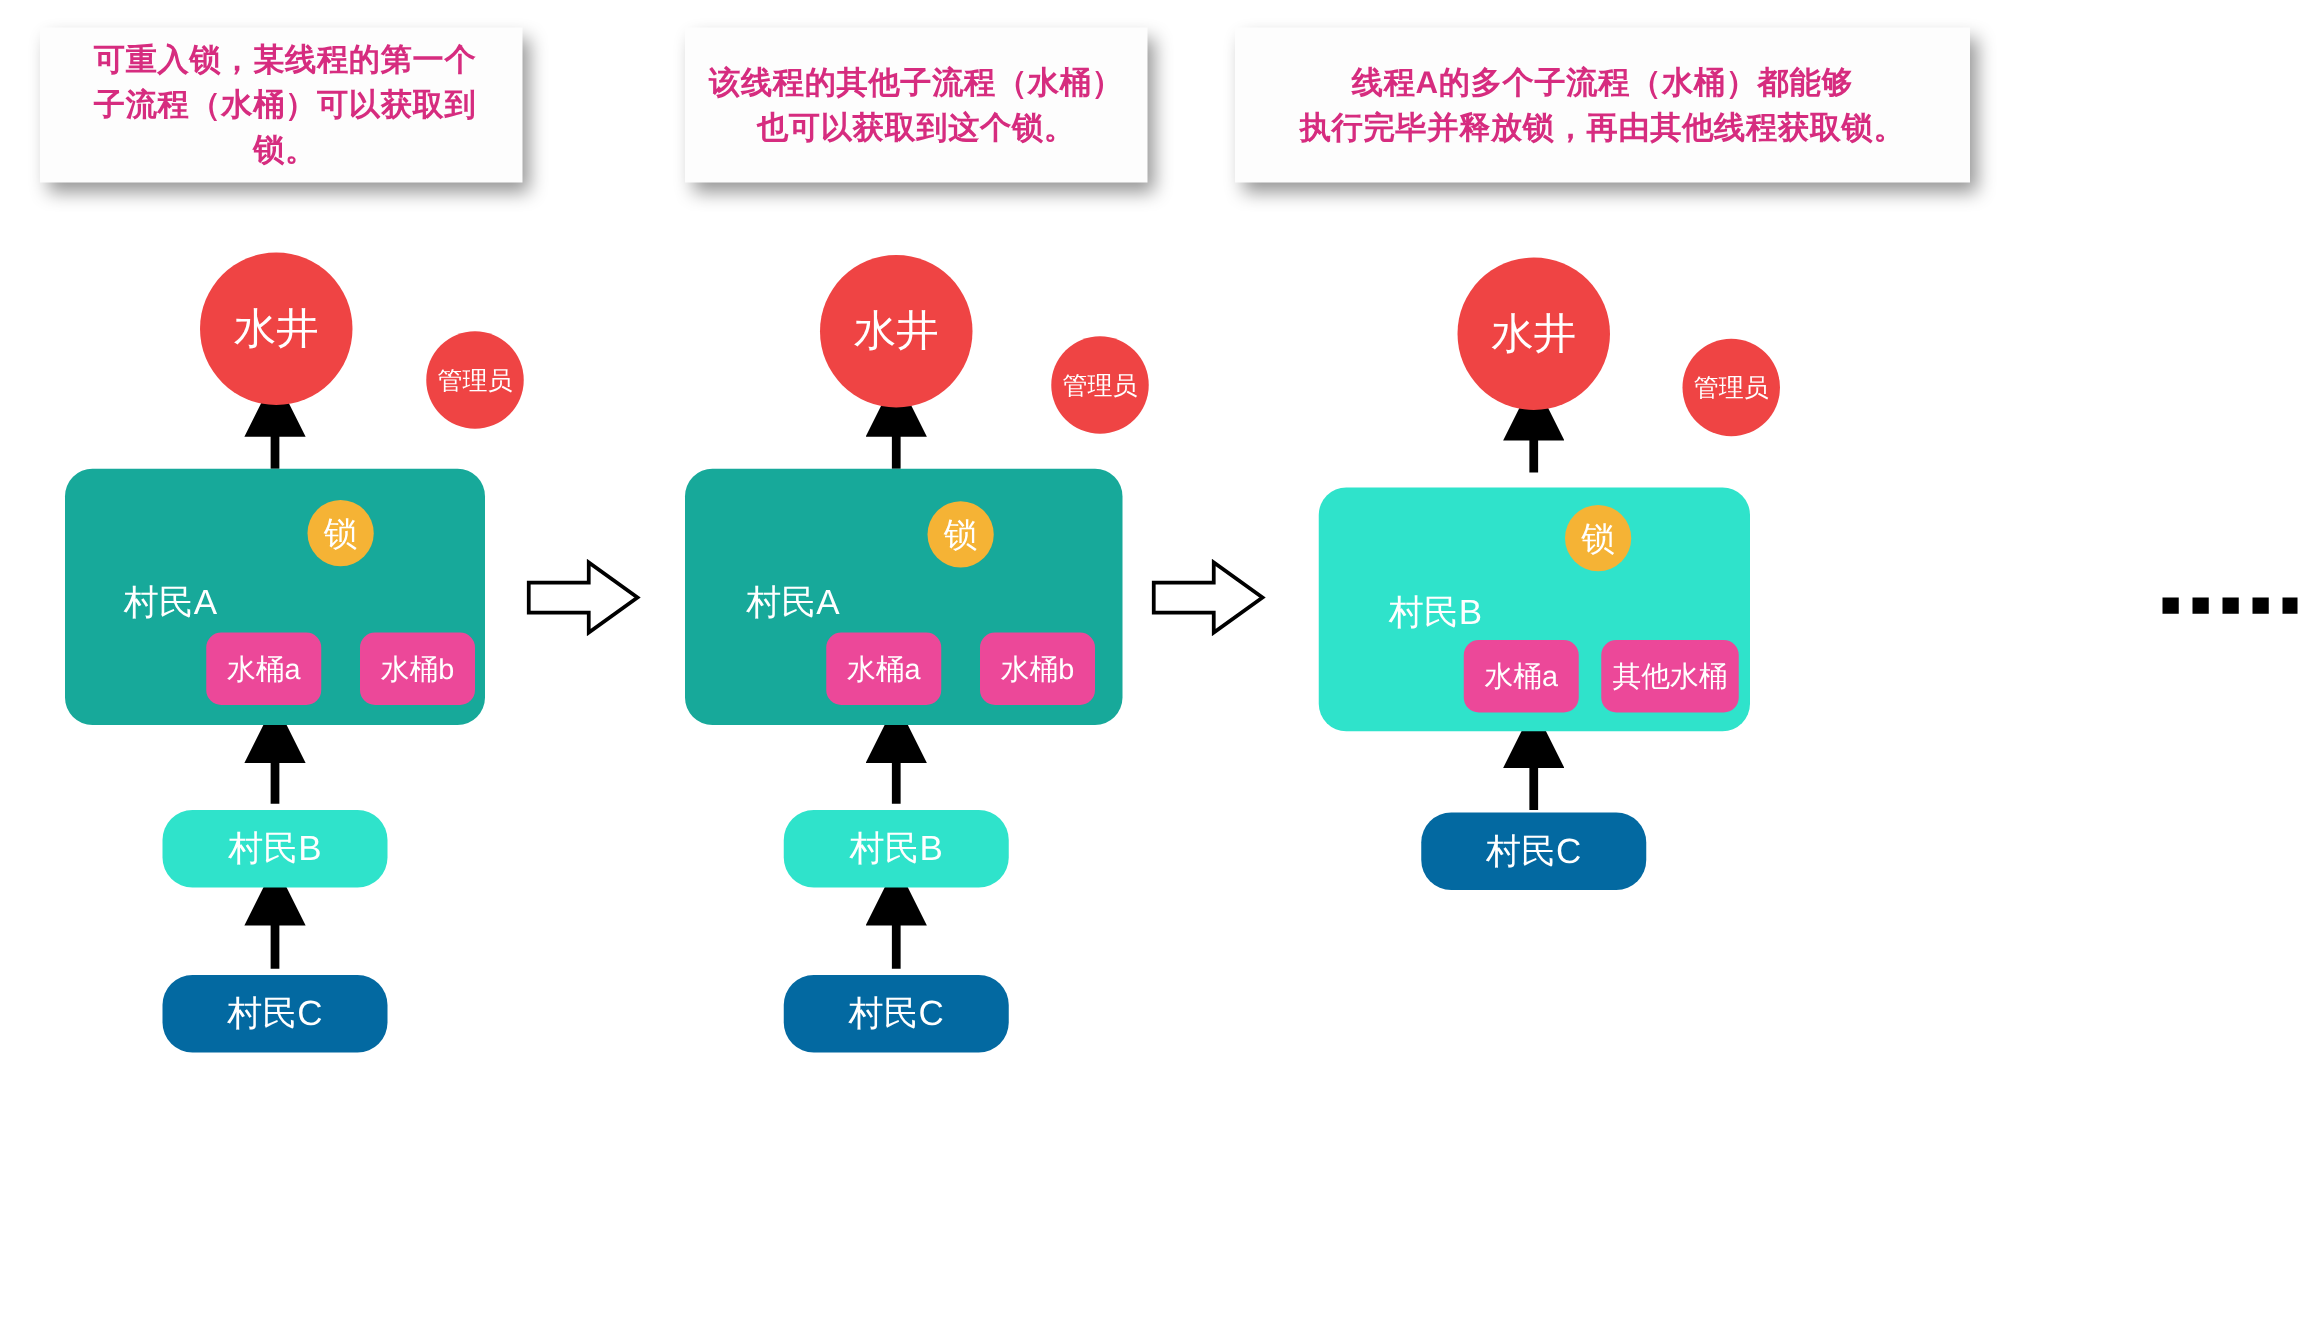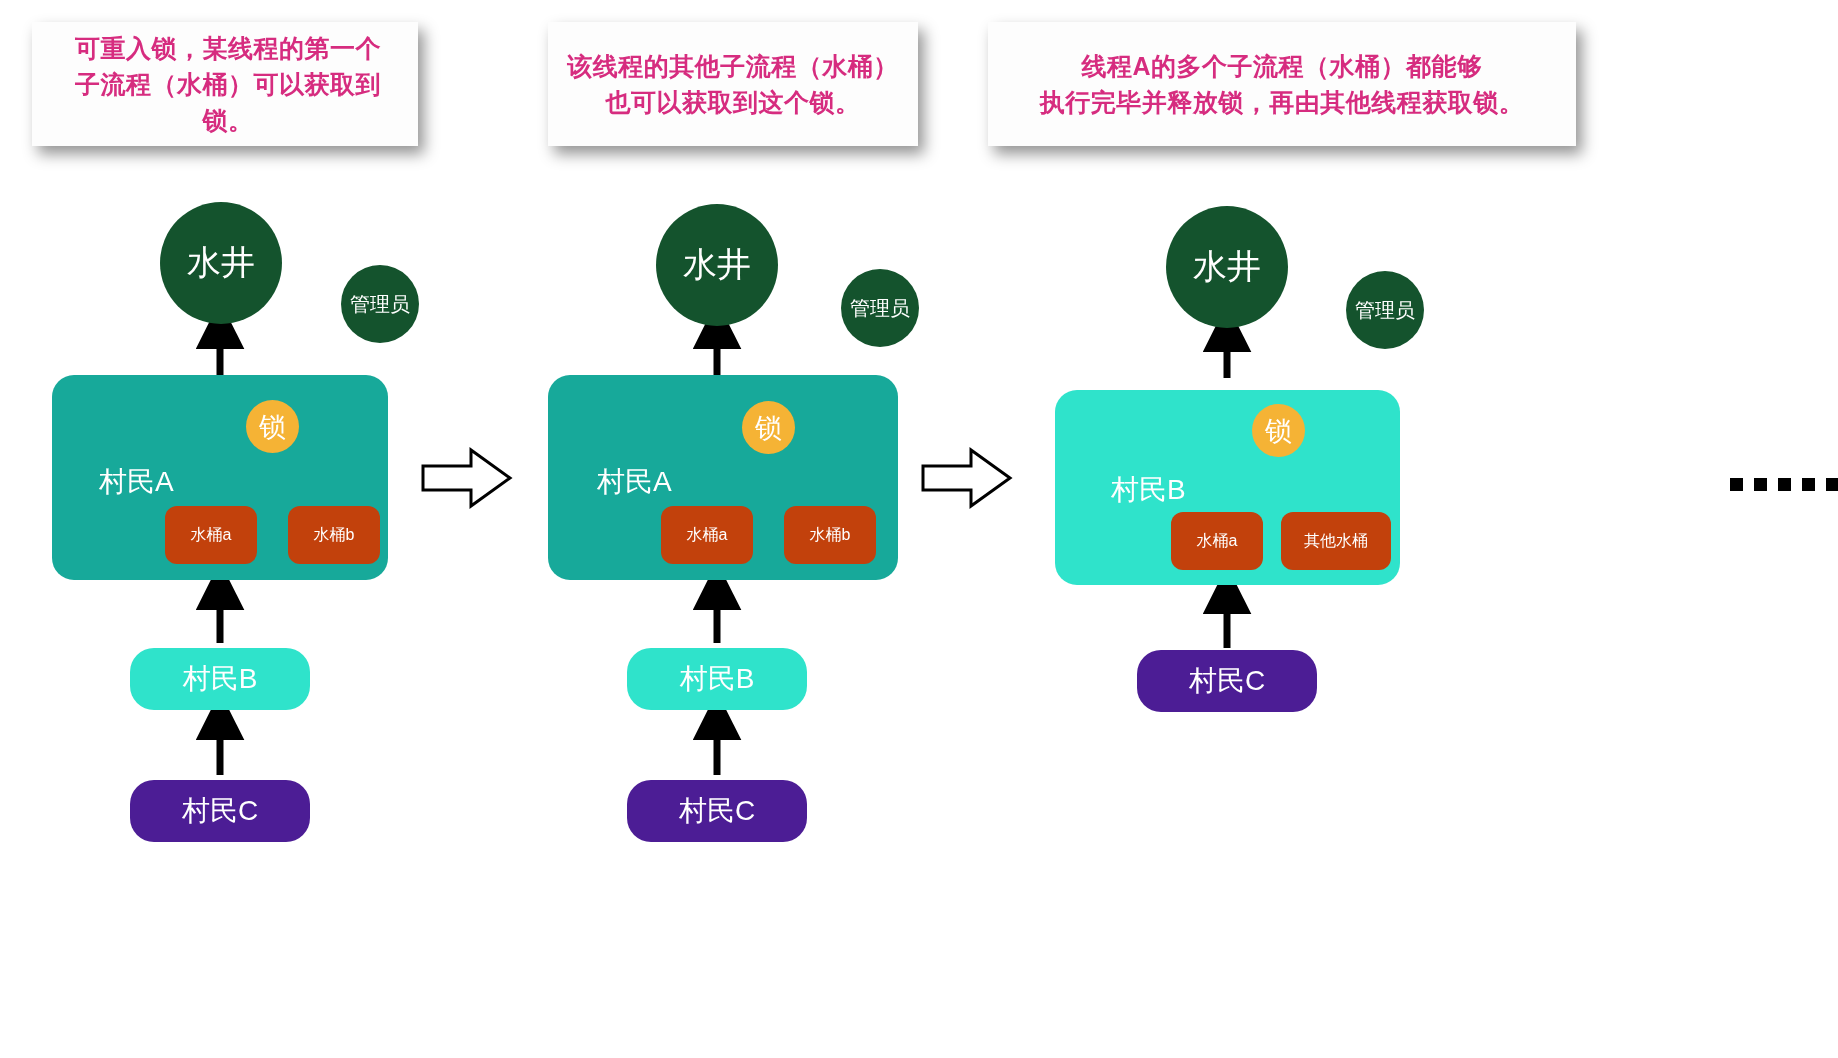--- a/index.html
+++ b/index.html
@@ -35,21 +35,21 @@
     letter-spacing: 0.5px;
     white-space: pre-line;
   }
 
   
   .panel { position: absolute; top: 0; left: 0; width: 520px; height: 1058px; }
 
   .circle {
     position: absolute;
     border-radius: 50%;
-    background: #14532d;
+    background: #ef4444;
     color: #ffffff;
     display: flex;
     align-items: center;
     justify-content: center;
     box-sizing: border-box;
   }
   .well { font-size: 34px; }
   .admin { font-size: 20px; }
 
   .thread-box {
@@ -74,40 +74,40 @@
     display: flex;
     align-items: center;
     justify-content: center;
     color: #ffffff;
     font-size: 27px;
   }
 
   .bucket {
     position: absolute;
     border-radius: 12px;
-    background: #c2410c;
-    color: #ffffff;
-    display: flex;
-    align-items: center;
-    justify-content: center;
-    font-size: 16px;
+    background: #ec4899;
+    color: #ffffff;
+    display: flex;
+    align-items: center;
+    justify-content: center;
+    font-size: 23px;
     box-sizing: border-box;
   }
 
   .villager-box {
     position: absolute;
     border-radius: 24px;
     display: flex;
     align-items: center;
     justify-content: center;
     color: #ffffff;
     font-size: 28px;
     box-sizing: border-box;
   }
-  .villager-box.dark { background: #4c1d95; }
+  .villager-box.dark { background: #0369a1; }
   .villager-box.light { background: #2fe3cb; }
 
   svg.arrows {
     position: absolute;
     top: 0; left: 0;
     width: 1838px;
     height: 1058px;
     pointer-events: none;
   }
 

